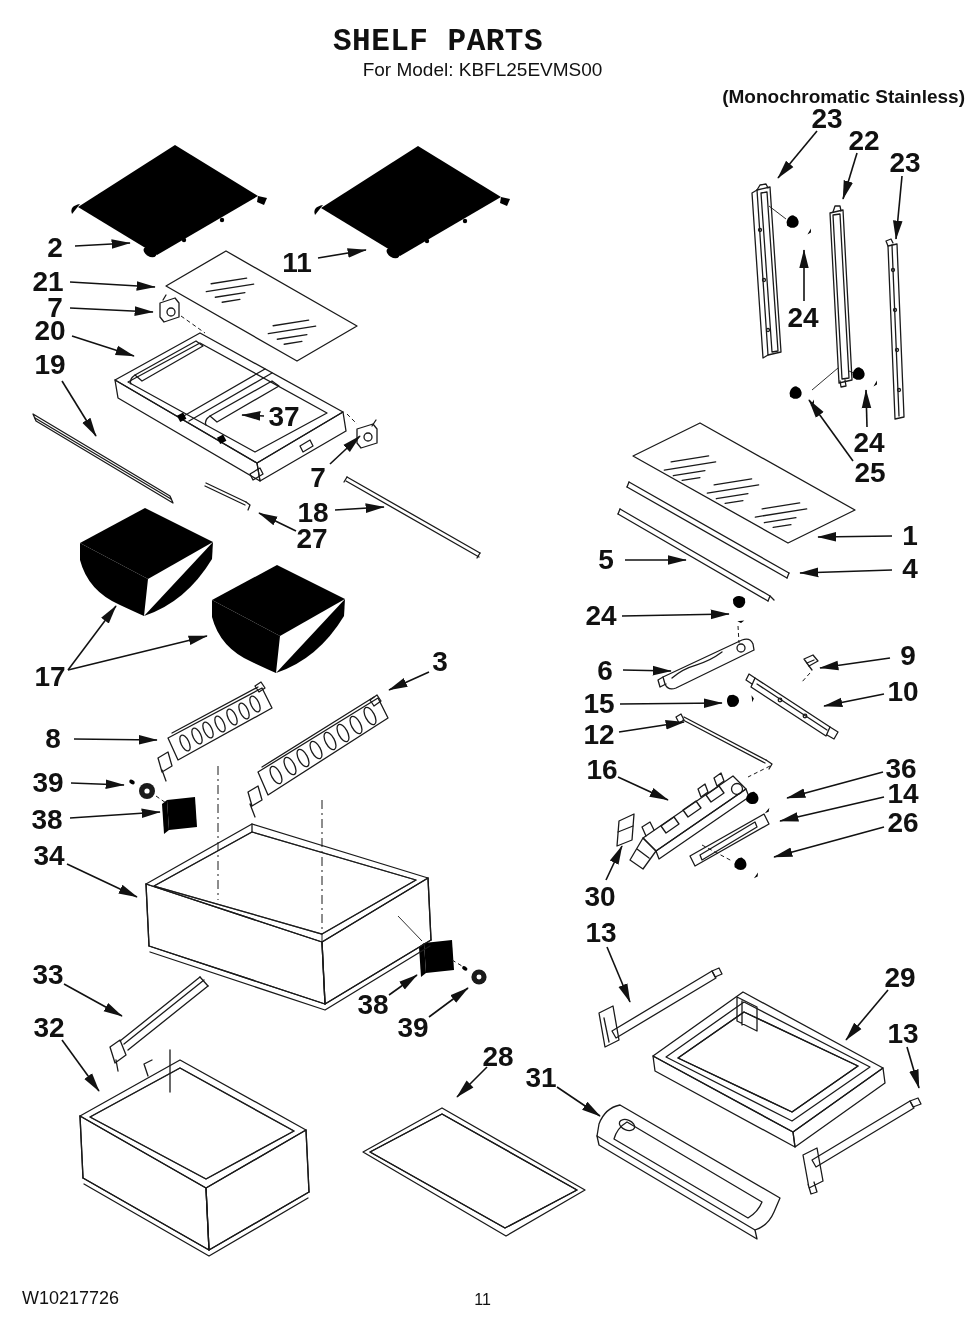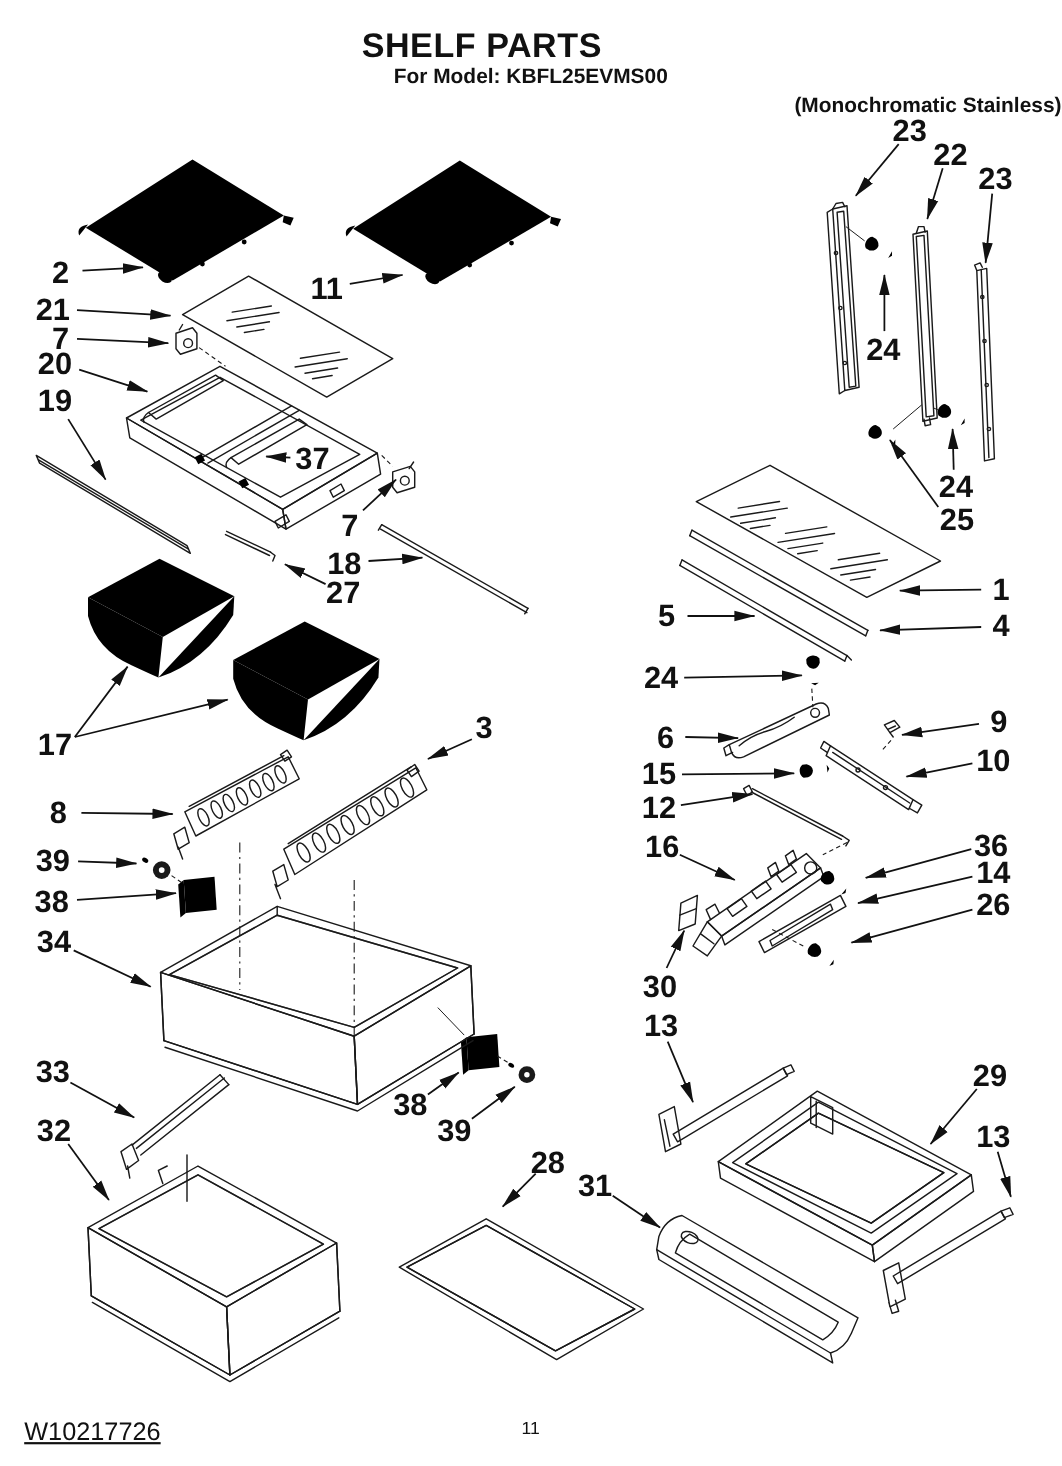--- a/index.html
+++ b/index.html
@@ -1,25 +1,25 @@
 <!DOCTYPE html>
 <html><head>
 <meta charset="utf-8">
 <style>
   html,body{margin:0;padding:0;background:#ffffff;}
   body{width:965px;height:1333px;position:relative;overflow:hidden;
        font-family:"Liberation Sans",sans-serif;color:#111;}
   .page{position:absolute;inset:0;}
   .title{position:absolute;top:24px;left:0;width:876px;text-align:center;
-         font-weight:bold;font-size:31px;letter-spacing:.5px;}
+         font-weight:bold;font-size:31px;letter-spacing:.5px;font-family:Liberation Mono, monospace;}
   .model-line{position:absolute;top:59px;left:0;width:965px;text-align:center;
-         font-weight:bold;font-size:19px;}
+         font-weight:normal;font-size:19px;}
   .finish-line{position:absolute;top:86px;left:88px;width:877px;text-align:right;
          font-weight:bold;font-size:19px;}
-  .footer-code{position:absolute;left:22px;top:1288px;font-size:23px;text-decoration:underline;}
+  .footer-code{position:absolute;left:22px;top:1288px;font-size:18px;}
   .page-number{position:absolute;left:0;top:1291px;width:965px;text-align:center;font-size:16px;}
   svg{position:absolute;top:0;left:0;}
   svg *{vector-effect:none;}
   .ln, .part path, .part line, .part circle, .part ellipse, .part polyline{
       stroke:#1a1a1a;stroke-width:1.3;fill:none;stroke-linecap:round;stroke-linejoin:round;}
   .leader{stroke:#111;stroke-width:1.6;fill:none;}
   .callout{font-family:"Liberation Sans",sans-serif;font-weight:bold;font-size:28px;
            fill:#111;text-anchor:middle;}
   .dash{stroke:#1a1a1a;stroke-width:1;fill:none;stroke-dasharray:4 3;}
   .dashdot{stroke:#1a1a1a;stroke-width:1;fill:none;stroke-dasharray:9 4 2 4;}

